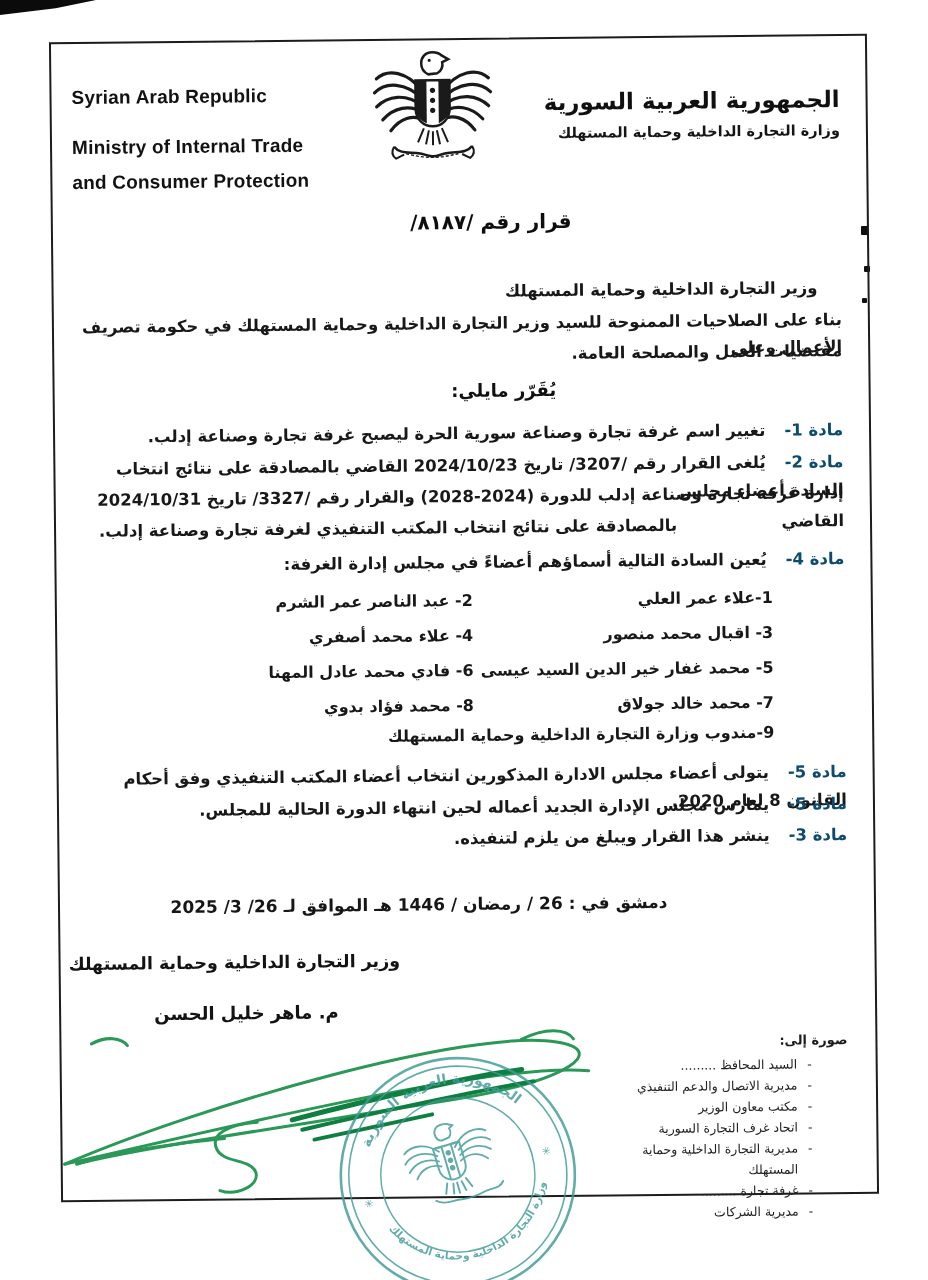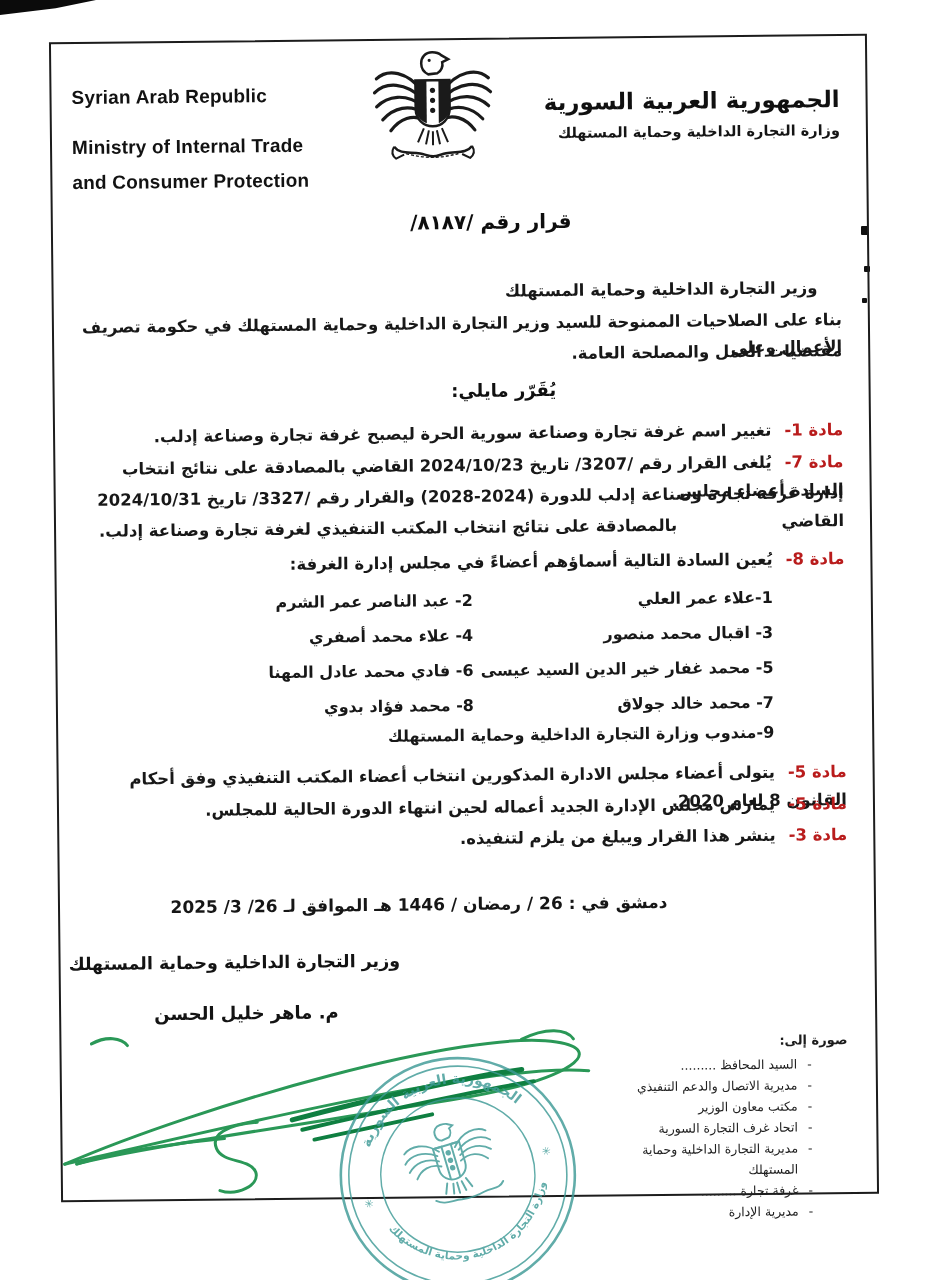--- a/index.html
+++ b/index.html
@@ -40,21 +40,21 @@
   .rtl-line{position:absolute;direction:rtl;text-align:right;font-weight:bold;
     font-size:16.5px;line-height:27px;color:#181818;}
   .minister-line{right:52px;top:240px;}
   .basis1{right:28px;left:6px;top:272px;}
   .basis2{right:28px;top:303px;}
   .decides{position:absolute;left:0;right:0;top:342px;text-align:center;padding-left:84px;
     direction:rtl;font-size:18px;font-weight:bold;color:#101010;}
 
   .art{position:absolute;right:28px;left:16px;direction:rtl;text-align:right;
     font-size:16.5px;font-weight:bold;line-height:28px;color:#181818;}
-  .art-label{margin-left:13px;color:#b91c1c;}
+  .art-label{margin-left:19px;color:#0c4a6e;}
   .a1{top:382px;}
   .a2l1{top:414px;}
   .a2l2{top:445px;}
   .a2l3{top:476px;left:0;right:0;text-align:center;padding-right:150px;}
   .a3{top:511px;}
   .a4{top:724px;}
   .a5{top:756px;}
   .a6{top:787px;}
 
   .members{position:absolute;right:100px;left:30px;top:548px;direction:rtl;
@@ -141,26 +141,26 @@
 
   <div class="rtl-line minister-line">وزير التجارة الداخلية وحماية المستهلك</div>
   <div class="rtl-line basis1">بناء على الصلاحيات الممنوحة للسيد وزير التجارة الداخلية وحماية المستهلك في حكومة تصريف الأعمال وعلى</div>
   <div class="rtl-line basis2">مقتضيات العمل والمصلحة العامة.</div>
   <div class="decides">يُقَرّر مايلي:</div>
 
   <div class="art a1">
     <span class="art-label">مادة 1-</span><span>تغيير اسم غرفة تجارة وصناعة سورية الحرة ليصبح غرفة تجارة وصناعة إدلب.</span>
   </div>
   <div class="art a2l1">
-    <span class="art-label">مادة 7-</span><span>يُلغى القرار رقم /3207/ تاريخ 2024/10/23 القاضي بالمصادقة على نتائج انتخاب السادة أعضاء مجلس</span>
+    <span class="art-label">مادة 2-</span><span>يُلغى القرار رقم /3207/ تاريخ 2024/10/23 القاضي بالمصادقة على نتائج انتخاب السادة أعضاء مجلس</span>
   </div>
   <div class="art a2l2">إدارة غرفة تجارة وصناعة إدلب للدورة (2024-2028) والقرار رقم /3327/ تاريخ 2024/10/31 القاضي</div>
   <div class="art a2l3">بالمصادقة على نتائج انتخاب المكتب التنفيذي لغرفة تجارة وصناعة إدلب.</div>
   <div class="art a3">
-    <span class="art-label">مادة 8-</span><span>يُعين السادة التالية أسماؤهم أعضاءً في مجلس إدارة الغرفة:</span>
+    <span class="art-label">مادة 4-</span><span>يُعين السادة التالية أسماؤهم أعضاءً في مجلس إدارة الغرفة:</span>
   </div>
 
   <div class="members">
     <div>1-علاء عمر العلي</div>
     <div>2- عبد الناصر عمر الشرم</div>
     <div>3- اقبال محمد منصور</div>
     <div>4- علاء محمد أصفري</div>
     <div>5- محمد غفار خير الدين السيد عيسى</div>
     <div>6- فادي محمد عادل المهنا</div>
     <div>7- محمد خالد جولاق</div>
@@ -259,16 +259,16 @@
     <div class="dist-item">
         <span class="dist-dash">-</span>
         <span>مديرية التجارة الداخلية وحماية المستهلك</span>
       </div>
     <div class="dist-item">
         <span class="dist-dash">-</span>
         <span>غرفة تجارة .........</span>
       </div>
     <div class="dist-item">
         <span class="dist-dash">-</span>
-        <span>مديرية الإدارة</span>
+        <span>مديرية الشركات</span>
       </div>
   </div>
 </div>
 
 </body></html>

